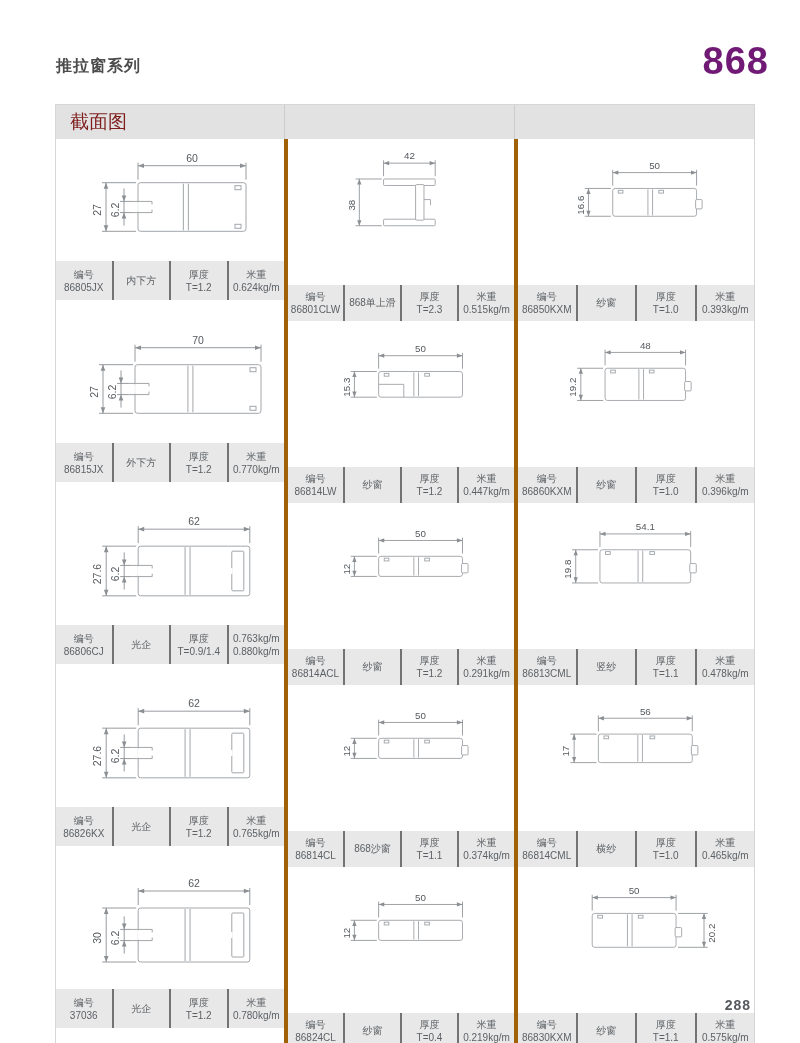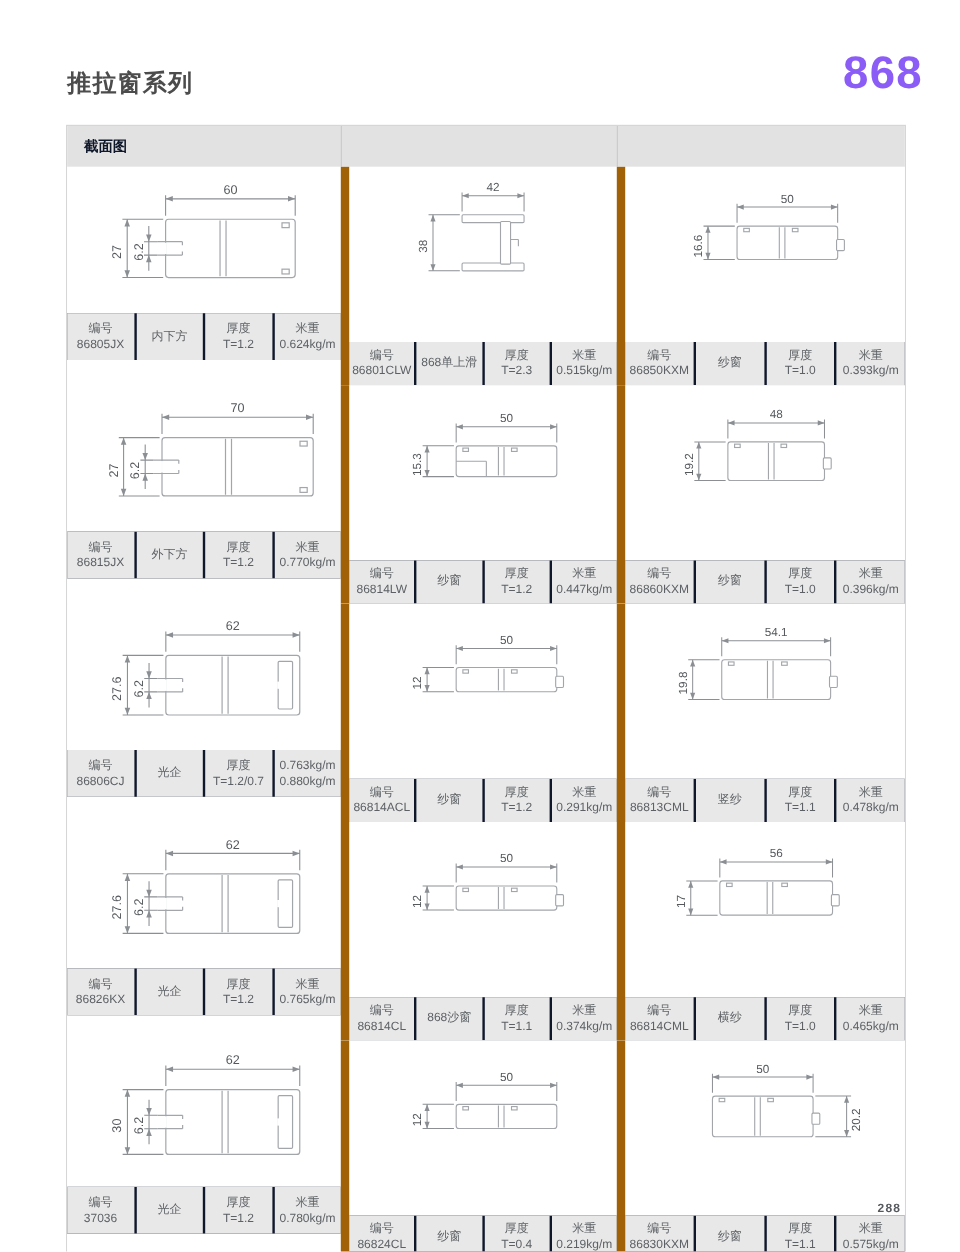--- a/index.html
+++ b/index.html
@@ -1,30 +1,30 @@
 <!DOCTYPE html>
 <html><head>
 <meta charset="utf-8">
 <style>
   html,body{margin:0;padding:0;background:#fff;}
   body{width:800px;height:1043px;position:relative;font-family:"Liberation Sans","DejaVu Sans",sans-serif;overflow:hidden;}
-  .page-title{position:absolute;left:56px;top:56px;font-size:20px;font-weight:bold;color:#4c4c4c;letter-spacing:1px;}
-  .series-num{position:absolute;right:31px;top:40px;font-size:38px;font-weight:bold;color:#8b5cf6;letter-spacing:1px;}
+  .page-title{position:absolute;left:56px;top:56px;font-size:16px;font-weight:bold;color:#4c4c4c;letter-spacing:1px;}
+  .series-num{position:absolute;right:31px;top:40px;font-size:38px;font-weight:bold;color:#701a75;letter-spacing:1px;}
   .spec-table{position:absolute;left:55px;top:104px;width:700px;border:1px solid #d6d6d6;box-sizing:border-box;background:#fff;}
   .thead{display:grid;grid-template-columns:228px 230px 240px;height:34px;background:#e2e2e2;}
   .thead .th{box-sizing:border-box;}
   .thead .th + .th{border-left:1px solid #cccccc;}
-  .thead .th:first-child{line-height:34px;padding-left:14px;font-size:12px;font-weight:bold;color:#0f172a;}
+  .thead .th:first-child{line-height:34px;padding-left:14px;font-size:19px;font-weight:normal;color:#7f1d1d;}
   .grid{display:grid;grid-template-columns:228px 230px 240px;}
   .cell{box-sizing:border-box;height:182px;display:flex;flex-direction:column;background:#fff;}
-  .cell:not(:nth-child(3n+1)){border-left:7px solid #a16207;gap:32px;}
+  .cell:not(:nth-child(3n+1)){border-left:4px solid #a16207;gap:32px;}
   .drawing{display:block;width:100%;height:122px;}
-  .spec{height:39px;display:grid;grid-template-columns:1fr 1fr 1fr 1fr;gap:2px;background:#0f172a;}
+  .spec{height:39px;display:grid;grid-template-columns:1fr 1fr 1fr 1fr;gap:2px;background:#737373;}
   .sc{background:#e8e8e8;display:flex;flex-direction:column;align-items:center;justify-content:center;color:#5d6165;font-size:10px;line-height:13px;text-align:center;}
-  .page-num{position:absolute;right:49px;bottom:30px;font-size:10px;font-weight:bold;color:#55595d;letter-spacing:1px;}
+  .page-num{position:absolute;right:49px;bottom:30px;font-size:14px;font-weight:bold;color:#55595d;letter-spacing:1px;}
 </style>
 </head>
 <body>
 
 <div class="page-title">推拉窗系列</div>
 <div class="series-num">868</div>
 
 <div class="spec-table">
   <div class="thead">
     <div class="th">截面图</div>
@@ -326,21 +326,21 @@
     <div class="spec">
       <div class="sc">
         <div>编号</div>
         <div>86806CJ</div>
       </div>
       <div class="sc">
         <div>光企</div>
       </div>
       <div class="sc">
         <div>厚度</div>
-        <div>T=1.2/0.7</div>
+        <div>T=0.9/1.4</div>
       </div>
       <div class="sc">
         <div>0.763kg/m</div>
         <div>0.880kg/m</div>
       </div>
     </div>
   </div>
 
   <div class="cell">
     <svg class="drawing" viewBox="0 0 230 122">

